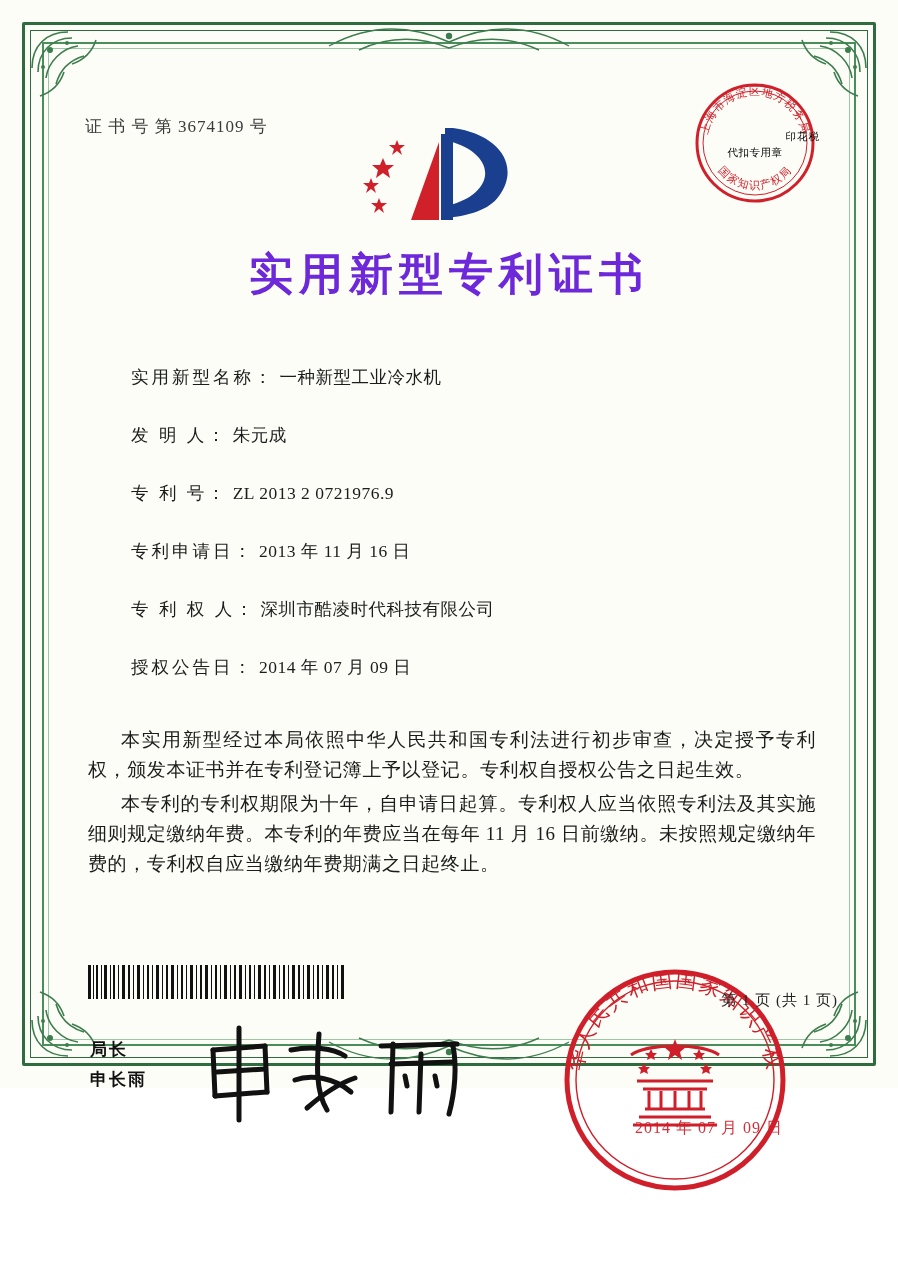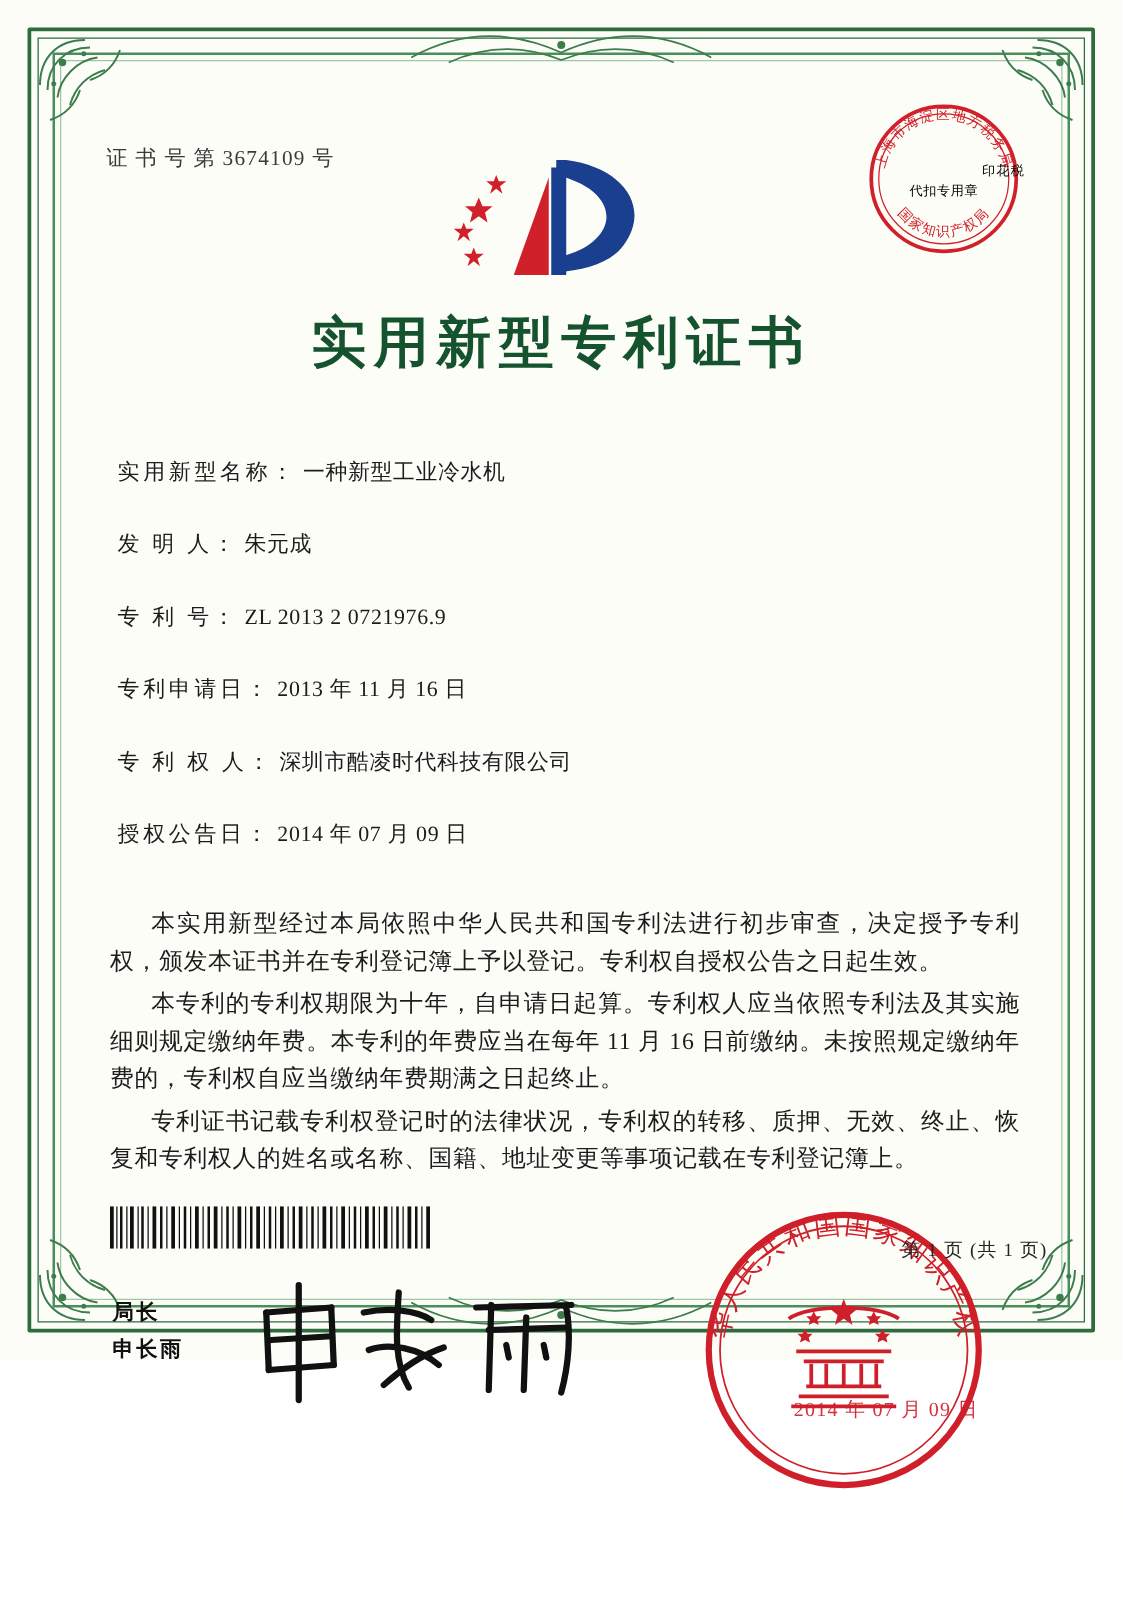--- a/index.html
+++ b/index.html
@@ -128,39 +128,40 @@
   }
 
   .title {
     position: absolute;
     left: 0; right: 0;
     top: 185px;
     text-align: center;
     font-size: 44px;
     font-weight: bold;
     letter-spacing: 6px;
-    color: #14532d;
+    color: #6d28d9;
     font-family: "DejaVu Serif", "Liberation Serif", serif;
   }
 
   .fields {
     position: absolute;
     left: 34px;
     right: 20px;
     top: 305px;
   }
   .field {
     font-size: 17.5px;
     color: #1c1c1c;
     margin-bottom: 34px;
     letter-spacing: 0.5px;
     white-space: nowrap;
   }
   .field .lbl {
     letter-spacing: 3px;
+    margin-left: 37px;
   }
   .field .val {
     letter-spacing: 0.5px;
   }
 
   .paragraphs {
     position: absolute;
     left: 28px;
     right: 22px;
     top: 665px;
@@ -398,21 +399,20 @@
       </div>
       <div class="field">
         <span class="lbl">授权公告日：</span>
         <span class="val">2014 年 07 月 09 日</span>
       </div>
     </div>
 
     <div class="paragraphs">
       <p>本实用新型经过本局依照中华人民共和国专利法进行初步审查，决定授予专利权，颁发本证书并在专利登记簿上予以登记。专利权自授权公告之日起生效。</p>
       <p>本专利的专利权期限为十年，自申请日起算。专利权人应当依照专利法及其实施细则规定缴纳年费。本专利的年费应当在每年 11 月 16 日前缴纳。未按照规定缴纳年费的，专利权自应当缴纳年费期满之日起终止。</p>
-      <p>专利证书记载专利权登记时的法律状况，专利权的转移、质押、无效、终止、恢复和专利权人的姓名或名称、国籍、地址变更等事项记载在专利登记簿上。</p>
     </div>
 
     <div class="barcode">
       <svg viewBox="0 0 260 34" width="260" height="34" preserveAspectRatio="none">
         <g fill="#111">
           <rect x="0" y="0" width="3" height="34"></rect>
             <rect x="5" y="0" width="1" height="34"></rect>
           <rect x="8" y="0" width="2" height="34"></rect>
             <rect x="13" y="0" width="1" height="34"></rect>
           <rect x="16" y="0" width="3" height="34"></rect>

